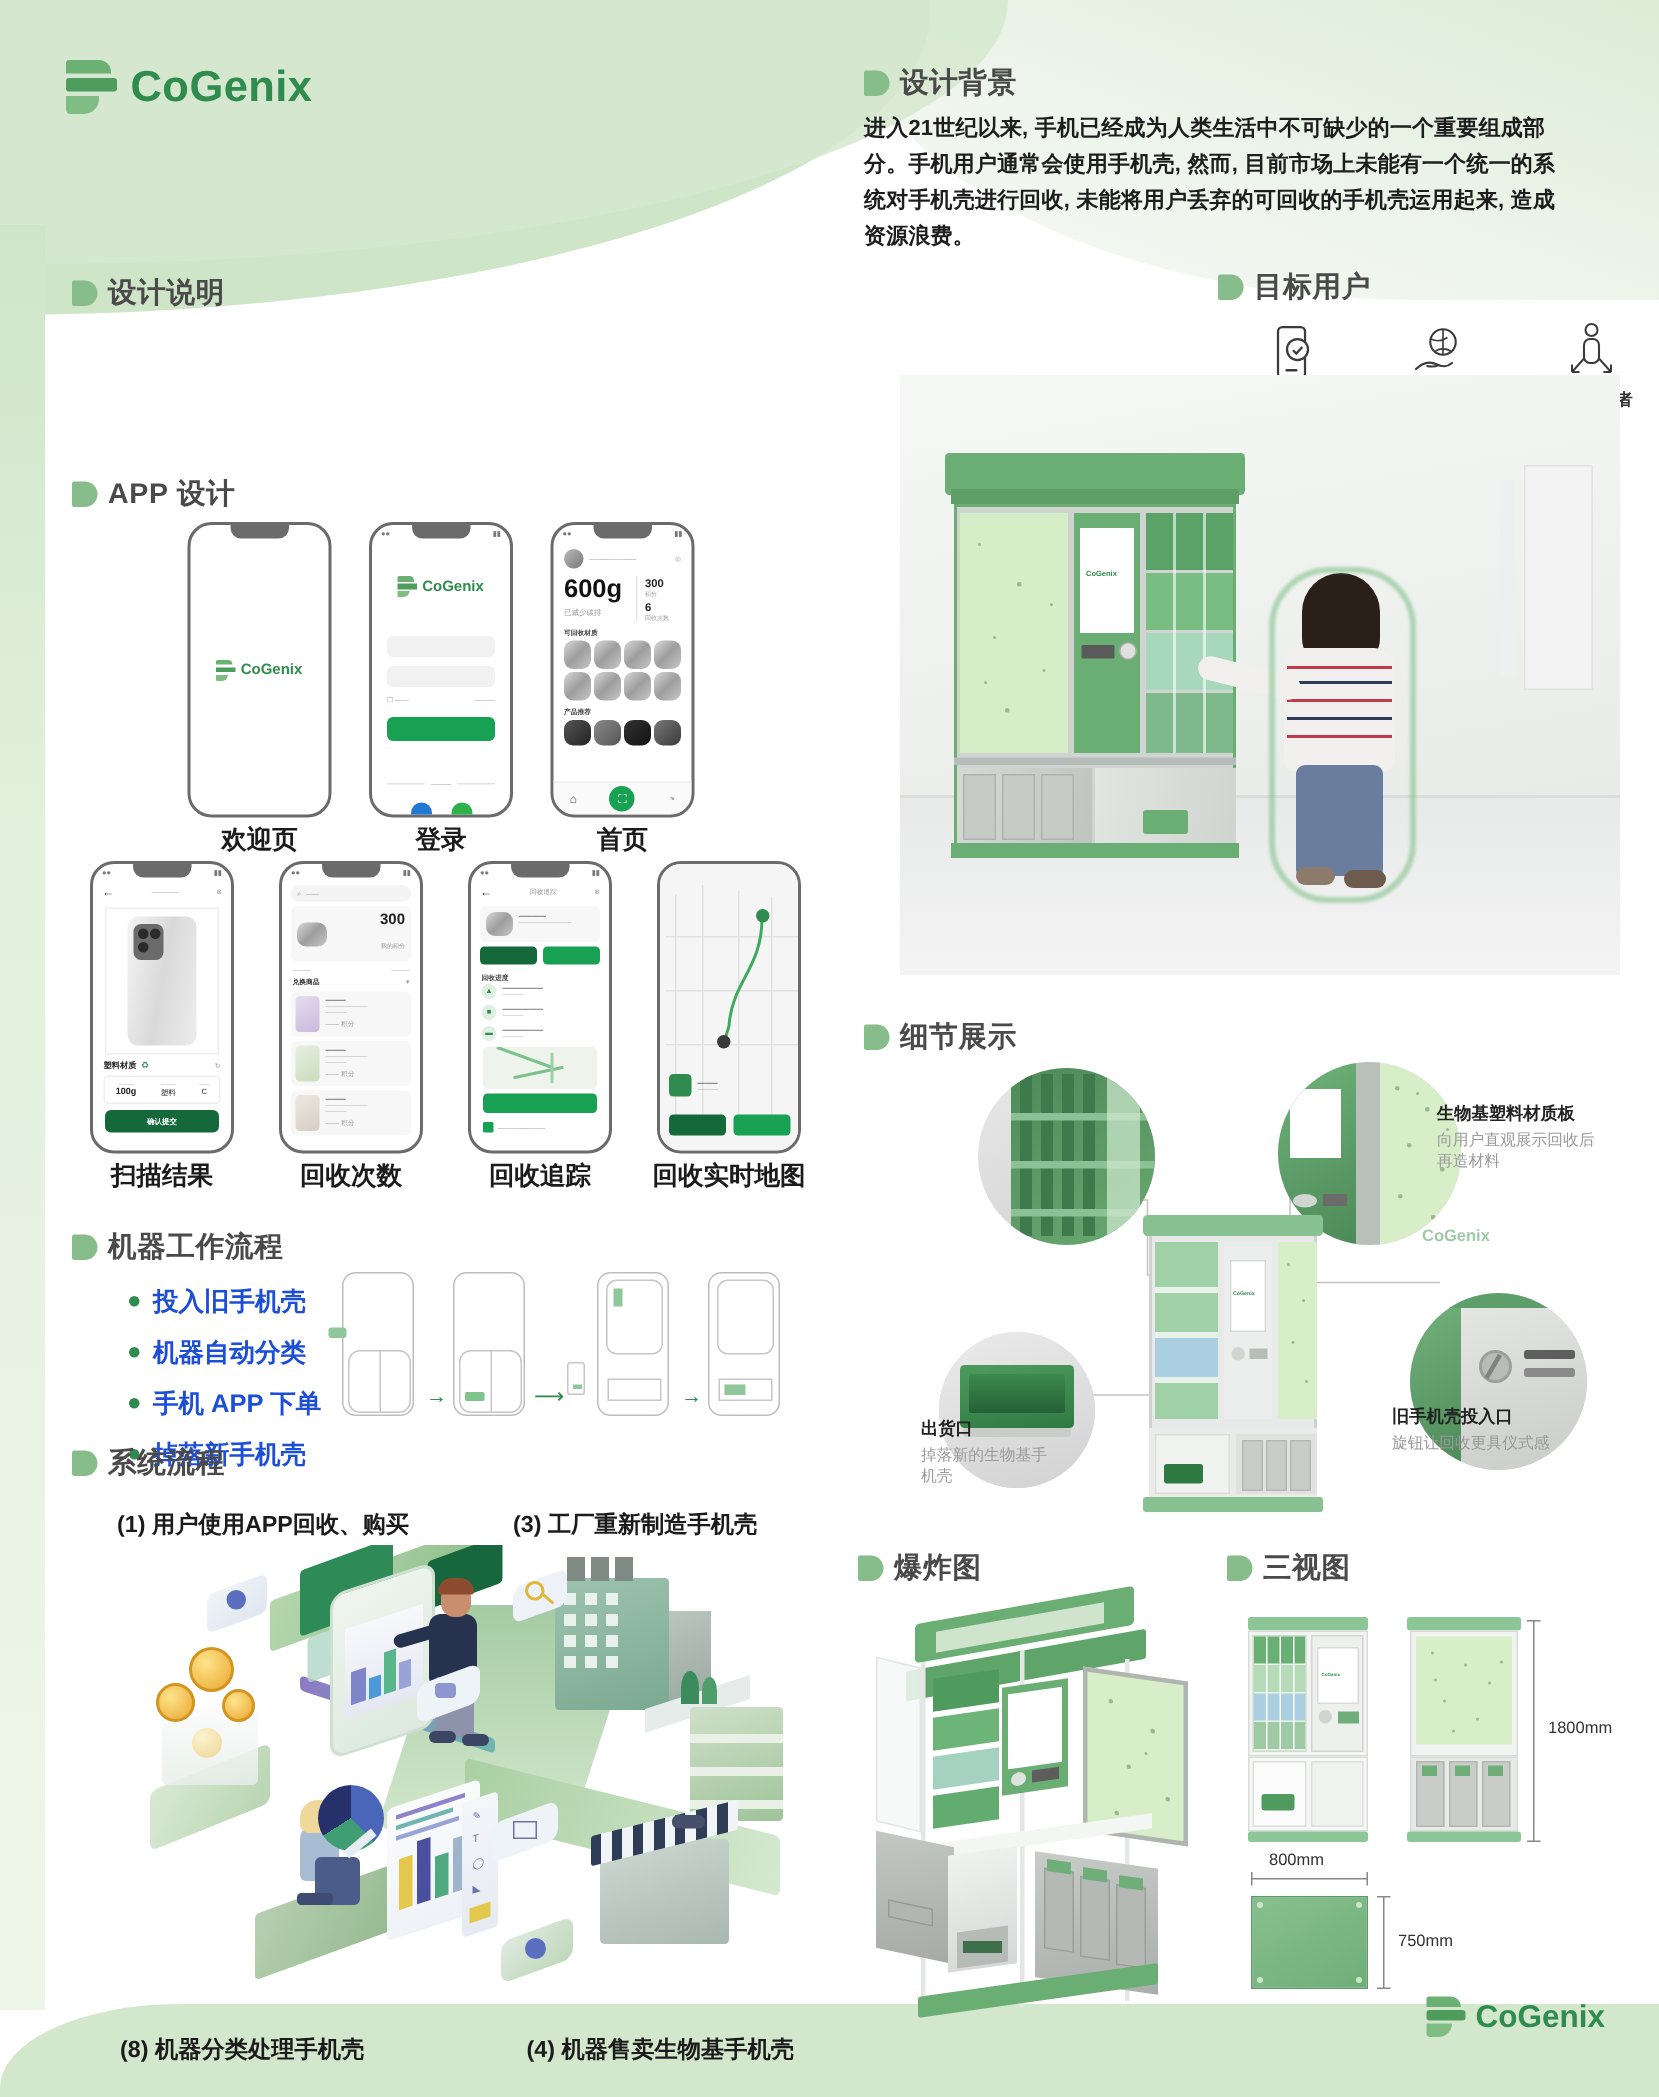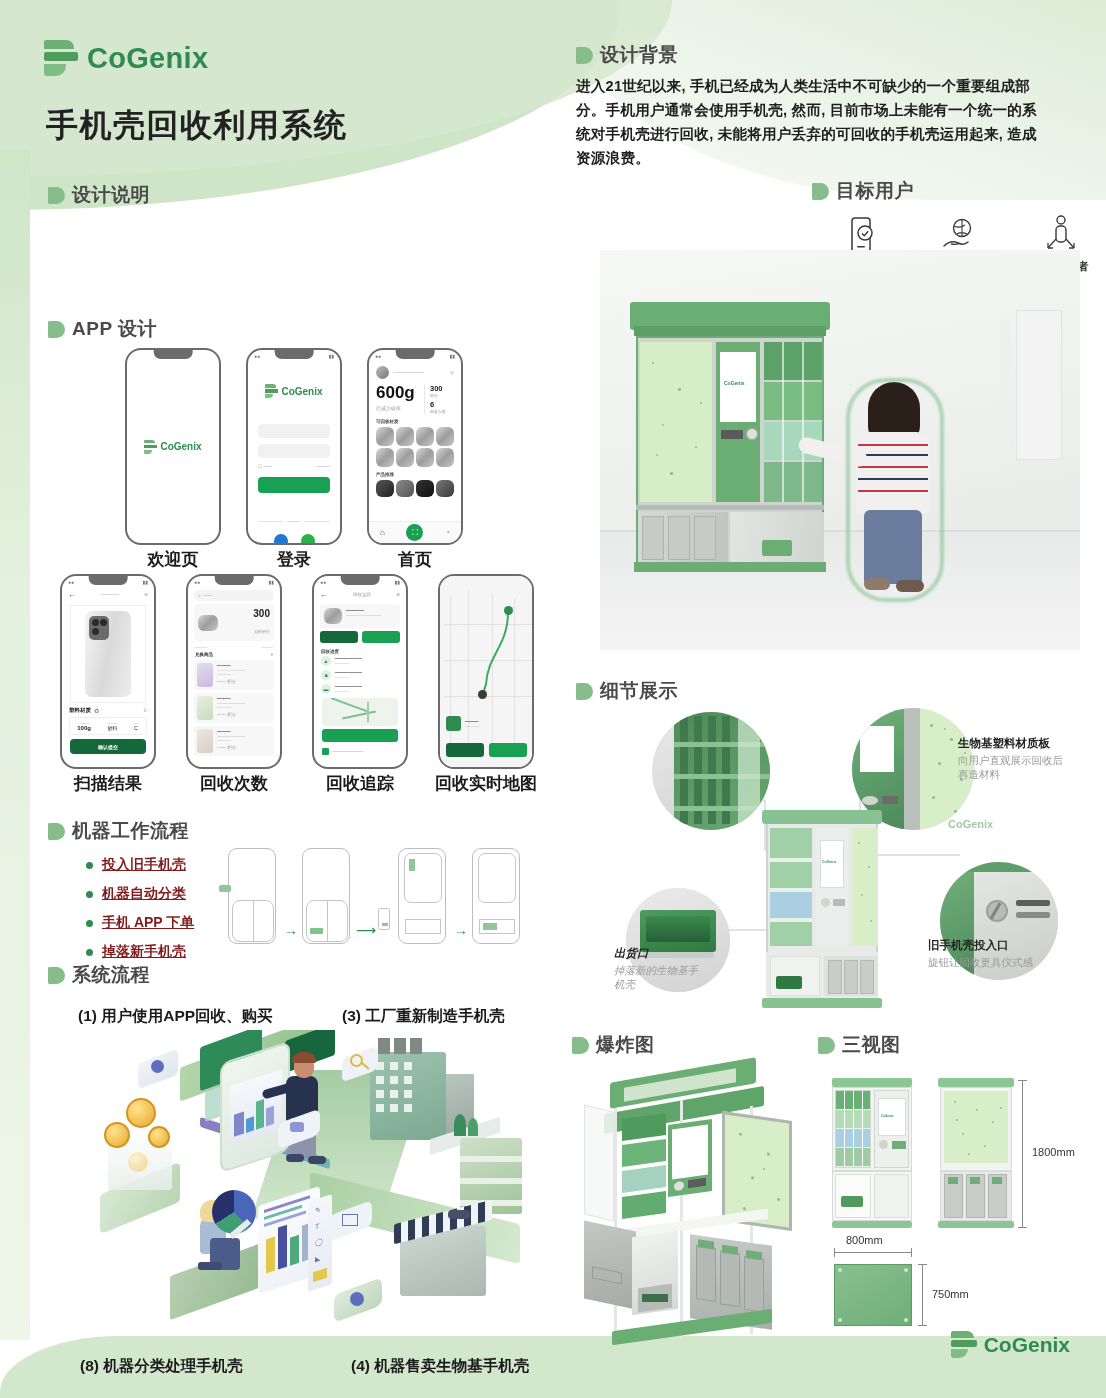--- a/index.html
+++ b/index.html
@@ -102,21 +102,21 @@
   .inp { height: 14px; background:#f1f1f1; border-radius: 4px; margin: 0 10px 6px; }
   .btn-green { height: 16px; background:#18a053; border-radius: 4px; margin: 0 10px; }
   .tiny { font-size: 4.5px; color:#999; }
 
   .thumb { background: linear-gradient(135deg,#d9d9d9,#9d9d9d,#c7c7c7); border-radius: 6px; }
 
   
   .wf-list { position: absolute; }
   .wf-item { display: flex; align-items: center; gap: 9px; margin-bottom: 11px; }
   .wf-bullet { width: 7px; height: 7px; border-radius: 50%; background: #2f8c4e; flex:none; }
-  .wf-text { font-size: 14px; font-weight: bold; color: #7f1d1d; text-decoration: underline; }
+  .wf-text { font-size: 17px; font-weight: bold; color: #1d4ed8; }
 
   .wf-box { border: 1.4px solid #bdbdbd; border-radius: 9px; background: #fff; position: relative; }
   .wf-arrow { color:#2f8c4e; font-size: 14px; }
 
   
   .flow-cap { position: absolute; font-size: 15.5px; font-weight: bold; color:#1b1b1b; }
 
   
   .callout { position: absolute; width: 150px; }
   .callout .ct { font-size: 11.5px; font-weight: bold; color:#222; line-height: 15px; }
@@ -144,21 +144,20 @@
   <div class="bg-bottom-band"></div>
 
   <div class="logo-row">
     <span class="logo-mark">
       <i class="l1"></i>
         <i class="l2"></i>
         <i class="l3"></i>
     </span>
     <span class="logo-text">CoGenix</span>
   </div>
-  <div class="poster-title">手机壳回收利用系统</div>
 
   <div class="sec-head" style="left:48px; top:182px;">
     <span class="sec-dot"></span>
     <span class="sec-title">设计说明</span>
   </div>
 
   <div class="sec-head" style="left:576px; top:42px;">
     <span class="sec-dot"></span>
     <span class="sec-title">设计背景</span>
   </div>
@@ -782,21 +781,21 @@
     <div class="ct">生物基塑料材质板</div>
     <div class="cs">向用户直观展示回收后再造材料</div>
   </div>
 
   <div class="circ" style="left:626px;top:888px;width:104px;height:104px;">
     <div style="position:absolute;left:0;top:0;width:104px;height:104px;background:linear-gradient(160deg,#ebebeb,#d2d2d2);"></div>
     <div style="position:absolute;left:14px;top:22px;width:76px;height:42px;background:linear-gradient(170deg,#4f9a5d,#2f7a42);border-radius:3px;"></div>
     <div style="position:absolute;left:20px;top:28px;width:64px;height:26px;background:linear-gradient(180deg,#3c8a4d,#256036);border-radius:2px;"></div>
     <div style="position:absolute;left:16px;top:64px;width:72px;height:6px;background:#c9cdc9;border-radius:2px;"></div>
   </div>
-  <div class="callout" style="left:614px;top:946px;width:90px;font-style:italic;">
+  <div class="callout" style="left:614px;top:946px;width:90px;">
     <div class="ct">出货口</div>
     <div class="cs">掉落新的生物基手机壳</div>
   </div>
 
   <div class="circ" style="left:940px;top:862px;width:118px;height:118px;">
     <div style="position:absolute;left:0;top:0;width:34px;height:118px;background:linear-gradient(150deg,#74b47e,#4d8a59);"></div>
     <div style="position:absolute;left:34px;top:0;width:84px;height:118px;background:linear-gradient(160deg,#e6e8e6,#c9ccc9);"></div>
     <div style="position:absolute;left:46px;top:38px;width:22px;height:22px;border-radius:50%;background:#b8bcb8;border:2px solid #9aa09a;"></div>
     <div style="position:absolute;left:54px;top:40px;width:3px;height:18px;background:#7d847d;transform:rotate(30deg);"></div>
     <div style="position:absolute;left:76px;top:38px;width:34px;height:6px;background:#5e5e5e;border-radius:2px;"></div>

